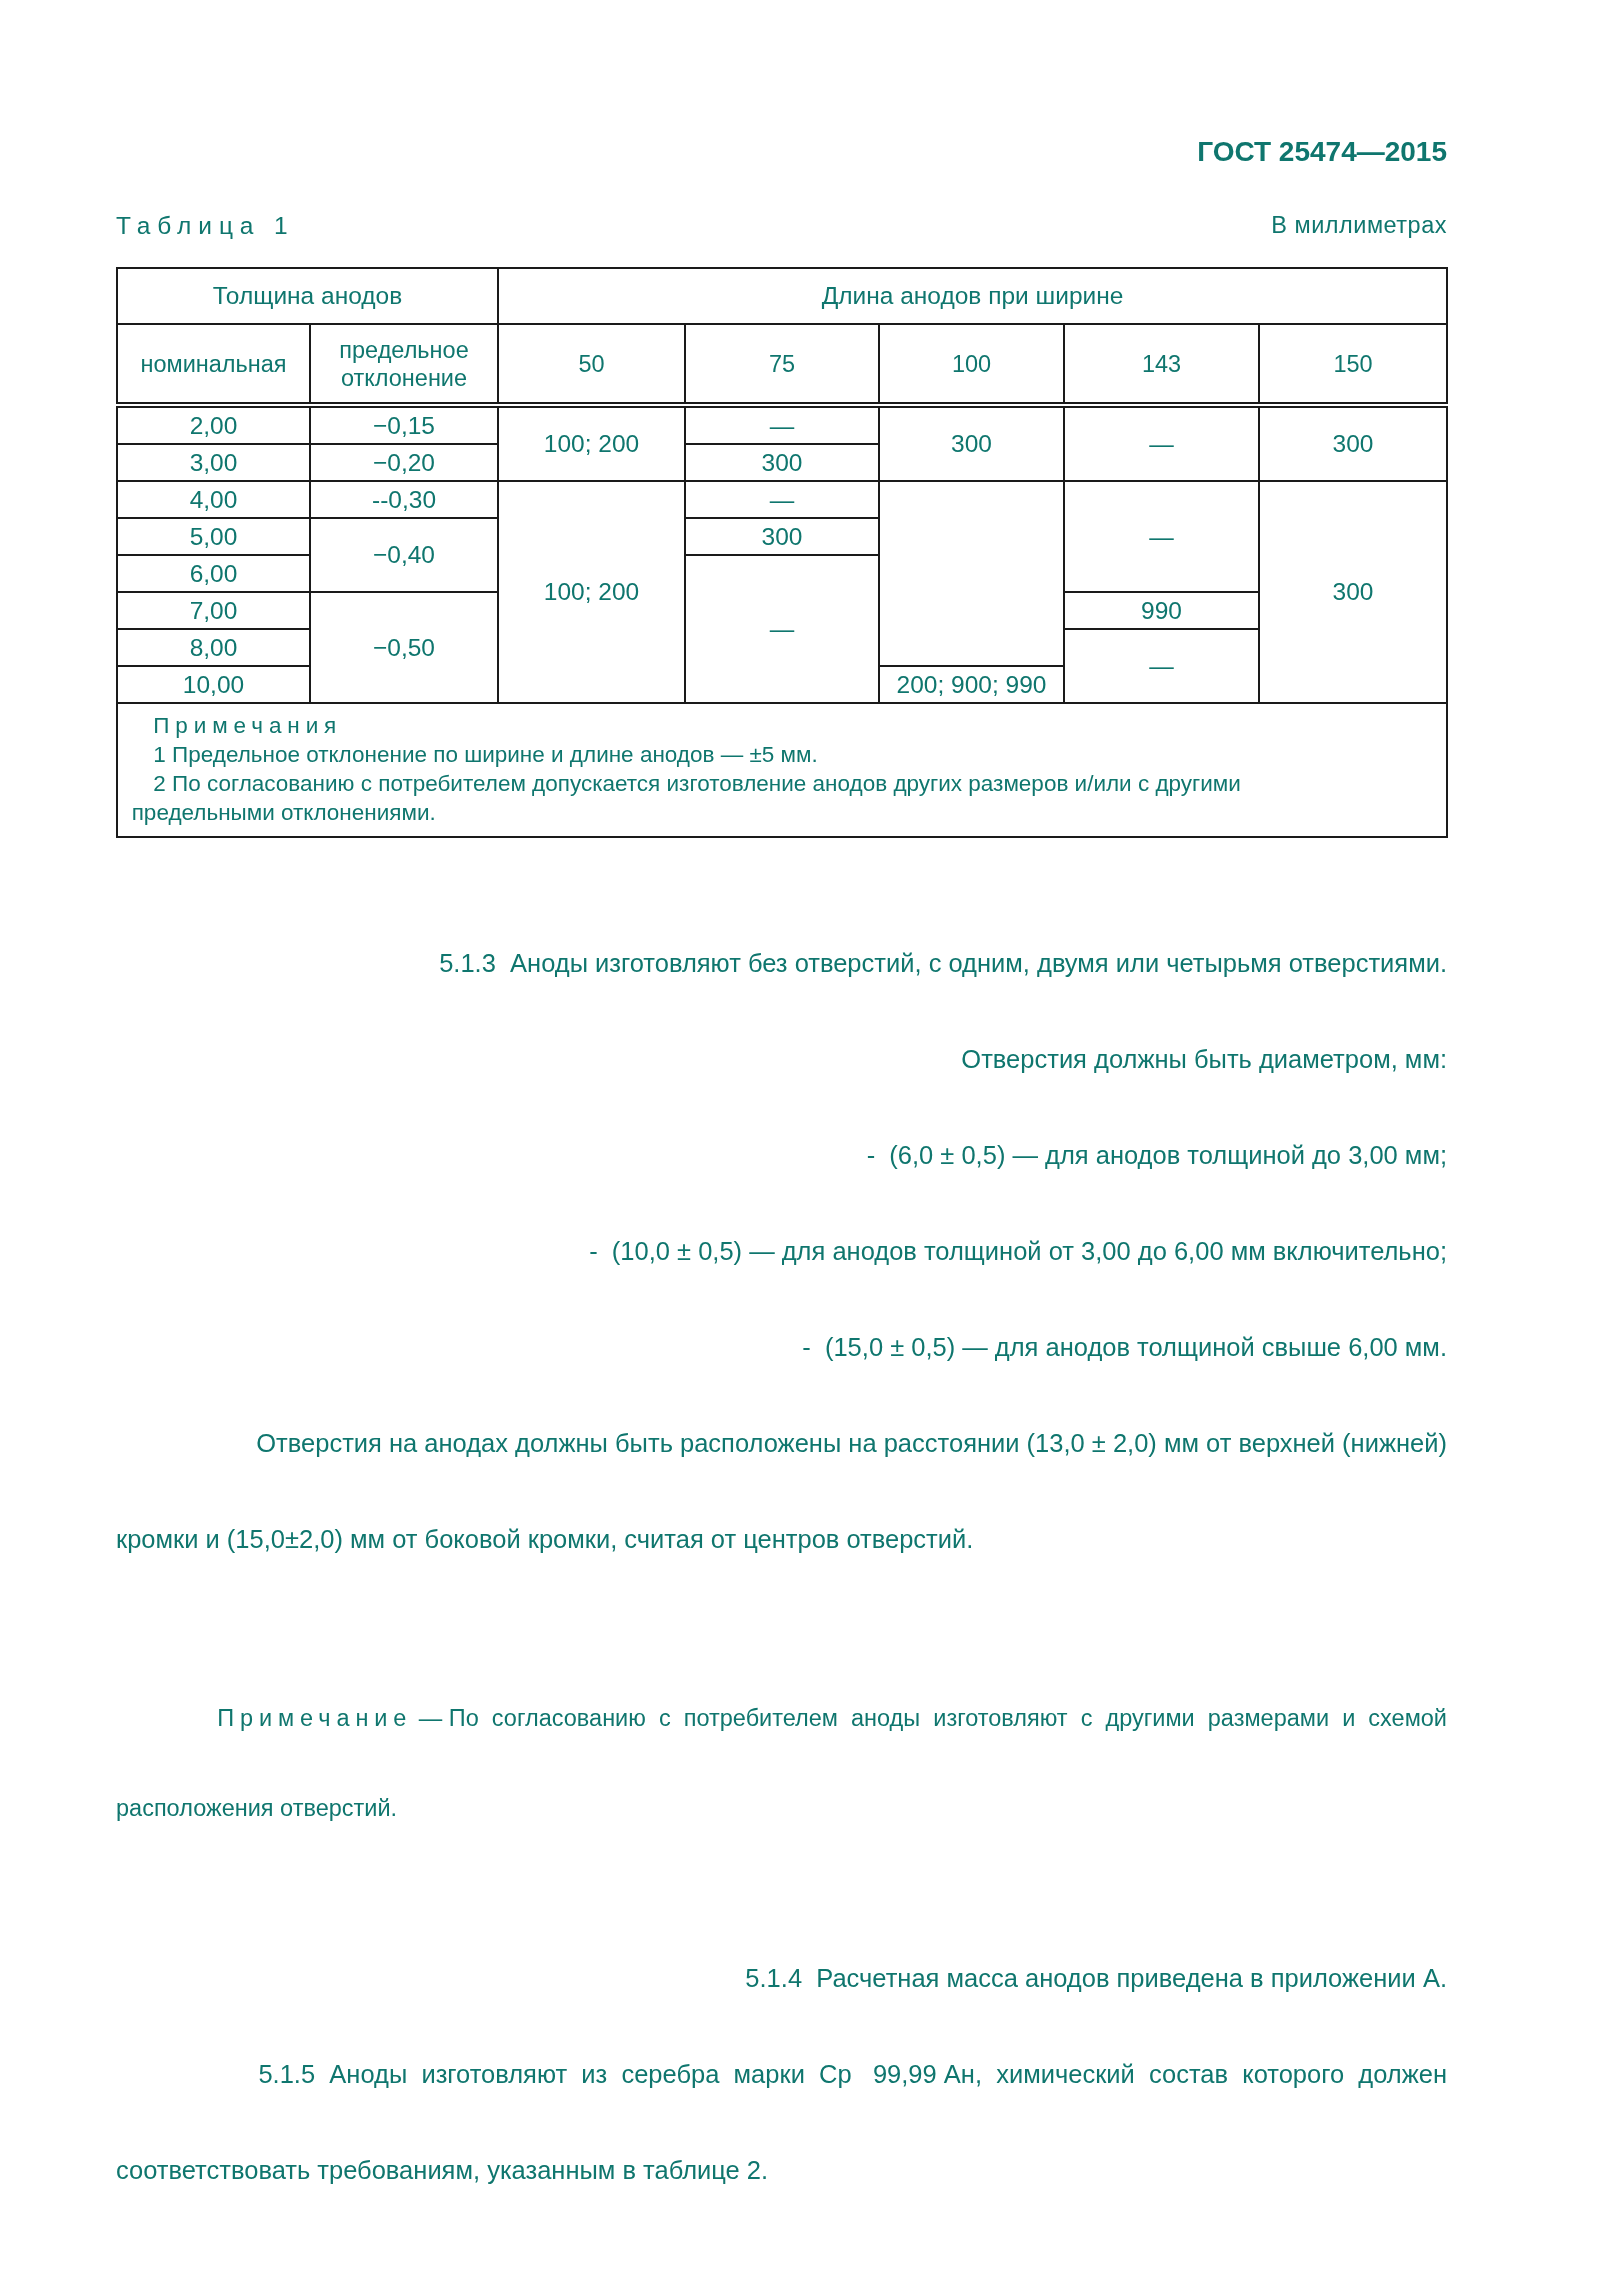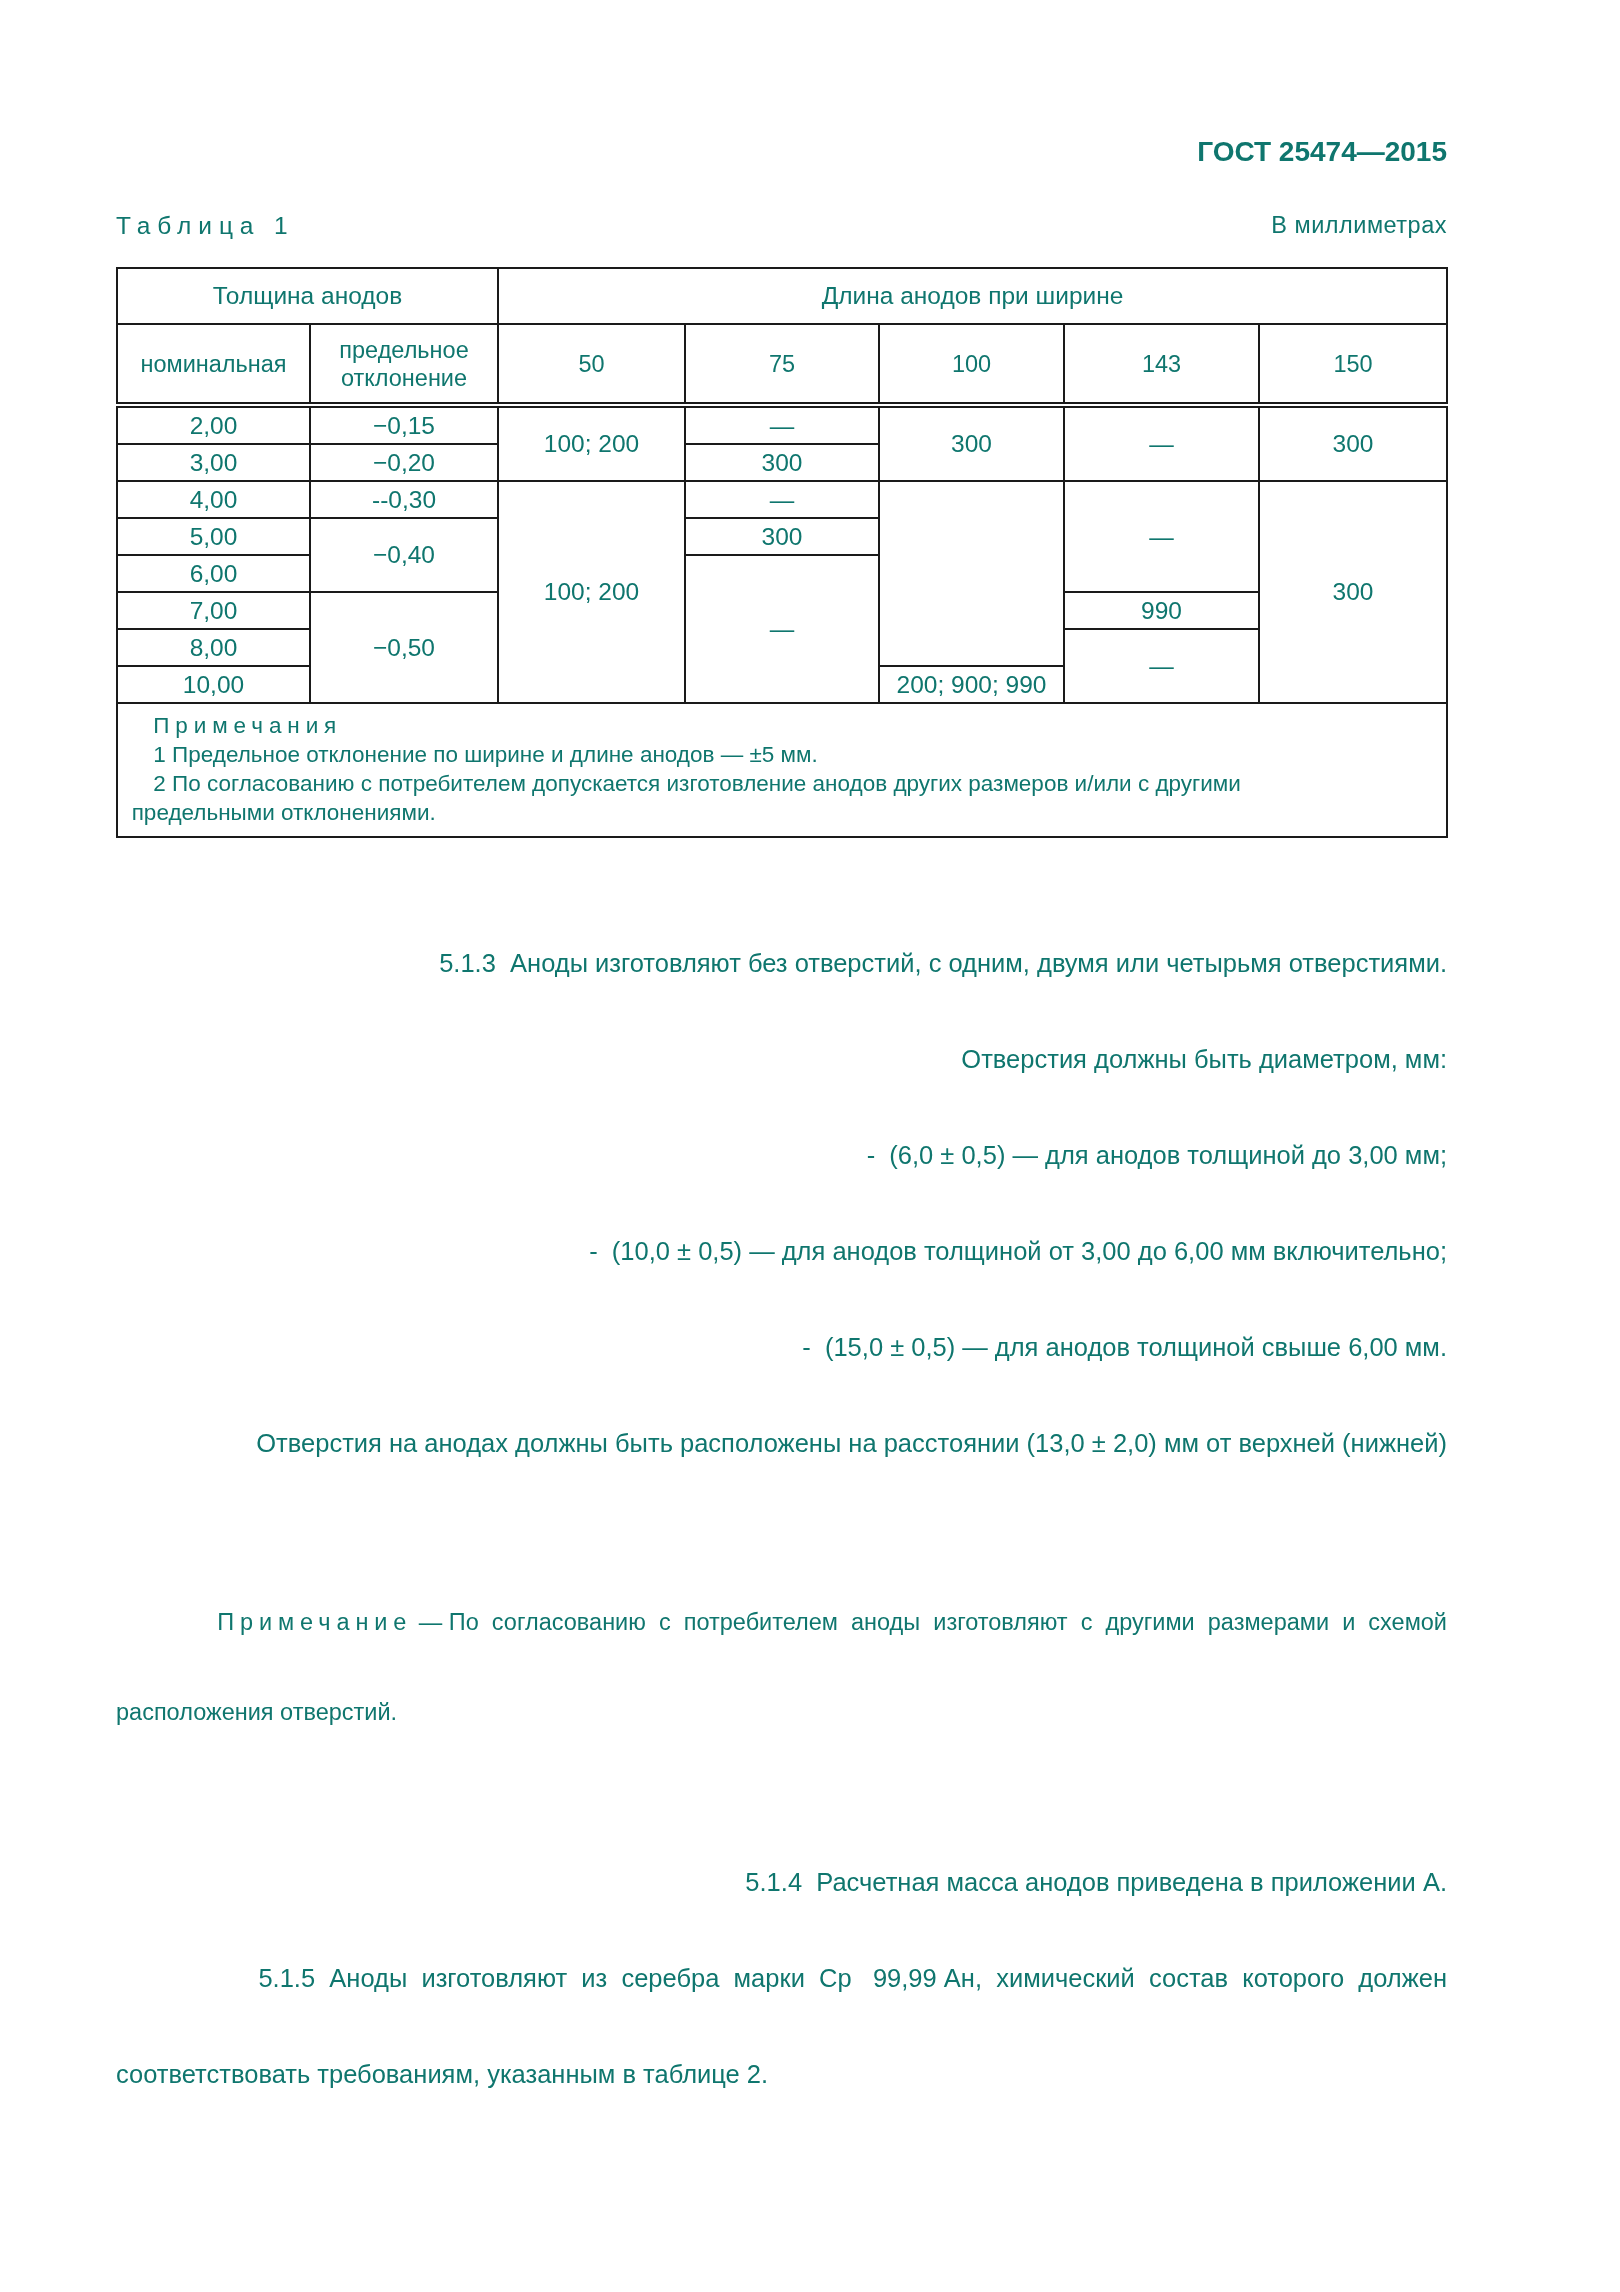--- a/index.html
+++ b/index.html
@@ -130,20 +130,21 @@
       </tbody>
     </table>
 
     <div class="bt s513">
       <div class="para">5.1.3  Аноды изготовляют без отверстий, с одним, двумя или четырьмя отверстиями.</div>
       <div class="para">Отверстия должны быть диаметром, мм:</div>
       <div class="para">-  (6,0 ± 0,5) — для анодов толщиной до 3,00 мм;</div>
       <div class="para">-  (10,0 ± 0,5) — для анодов толщиной от 3,00 до 6,00 мм включительно;</div>
       <div class="para">-  (15,0 ± 0,5) — для анодов толщиной свыше 6,00 мм.</div>
       <div class="para">Отверстия на анодах должны быть расположены на расстоянии (13,0 ± 2,0) мм от верхней (нижней)</div>
+      <div>кромки и (15,0±2,0) мм от боковой кромки, считая от центров отверстий.</div>
     </div>
 
     <div class="noteblock">
       <div class="para"><span class="ls">Примечание</span><span> — По  согласованию  с  потребителем  аноды  изготовляют  с  другими  размерами  и  схемой</span></div>
       <div>расположения отверстий.</div>
     </div>
 
     <div class="bt s514">
       <div class="para">5.1.4  Расчетная масса анодов приведена в приложении А.</div>
       <div class="para">5.1.5  Аноды  изготовляют  из  серебра  марки  Ср   99,99 Ан,  химический  состав  которого  должен</div>

